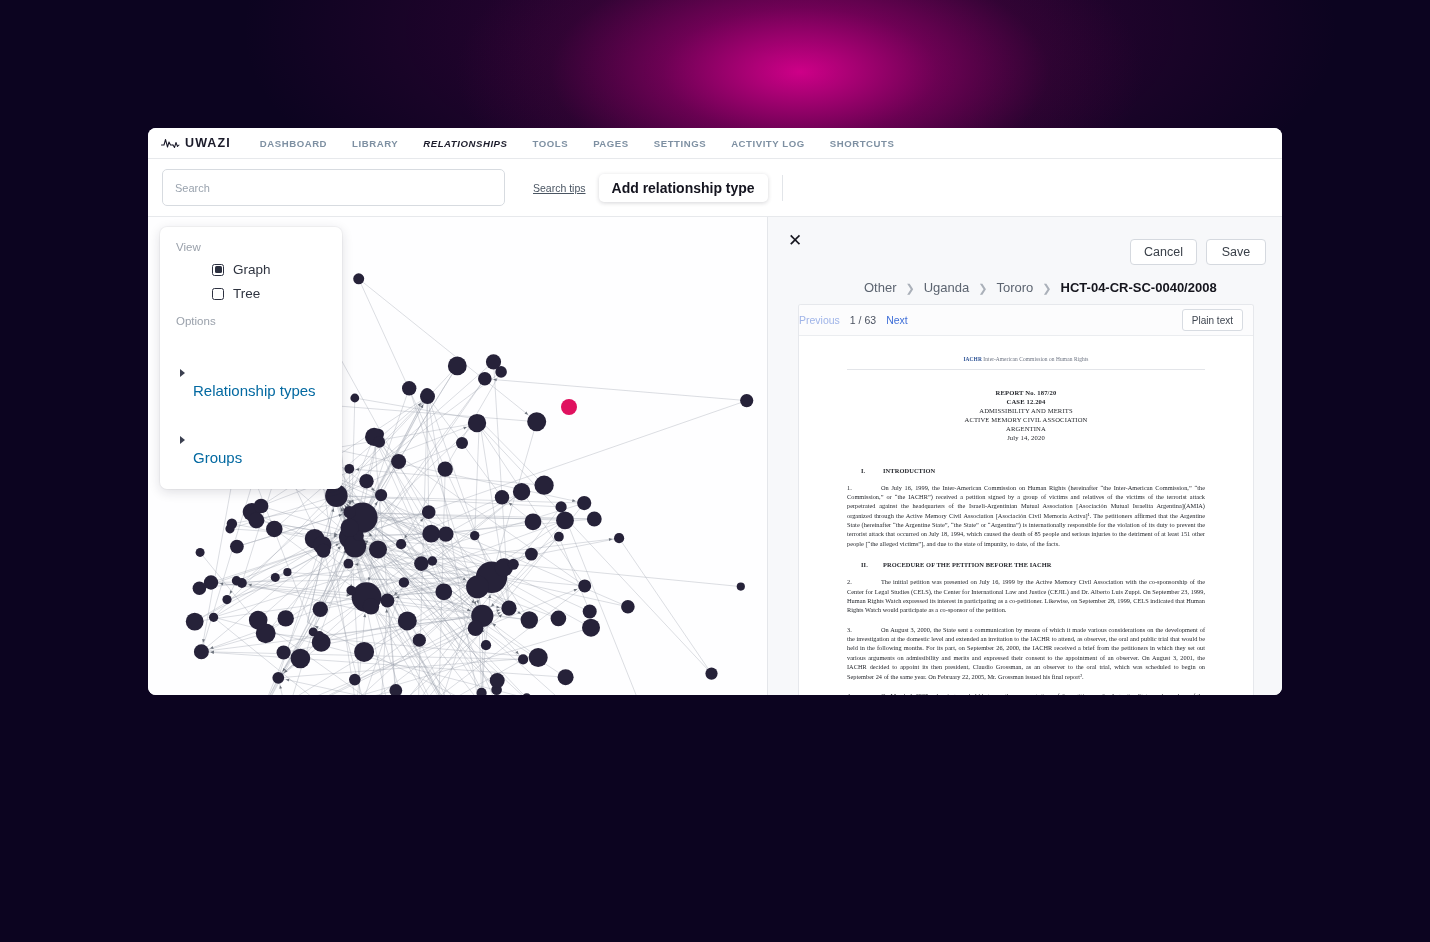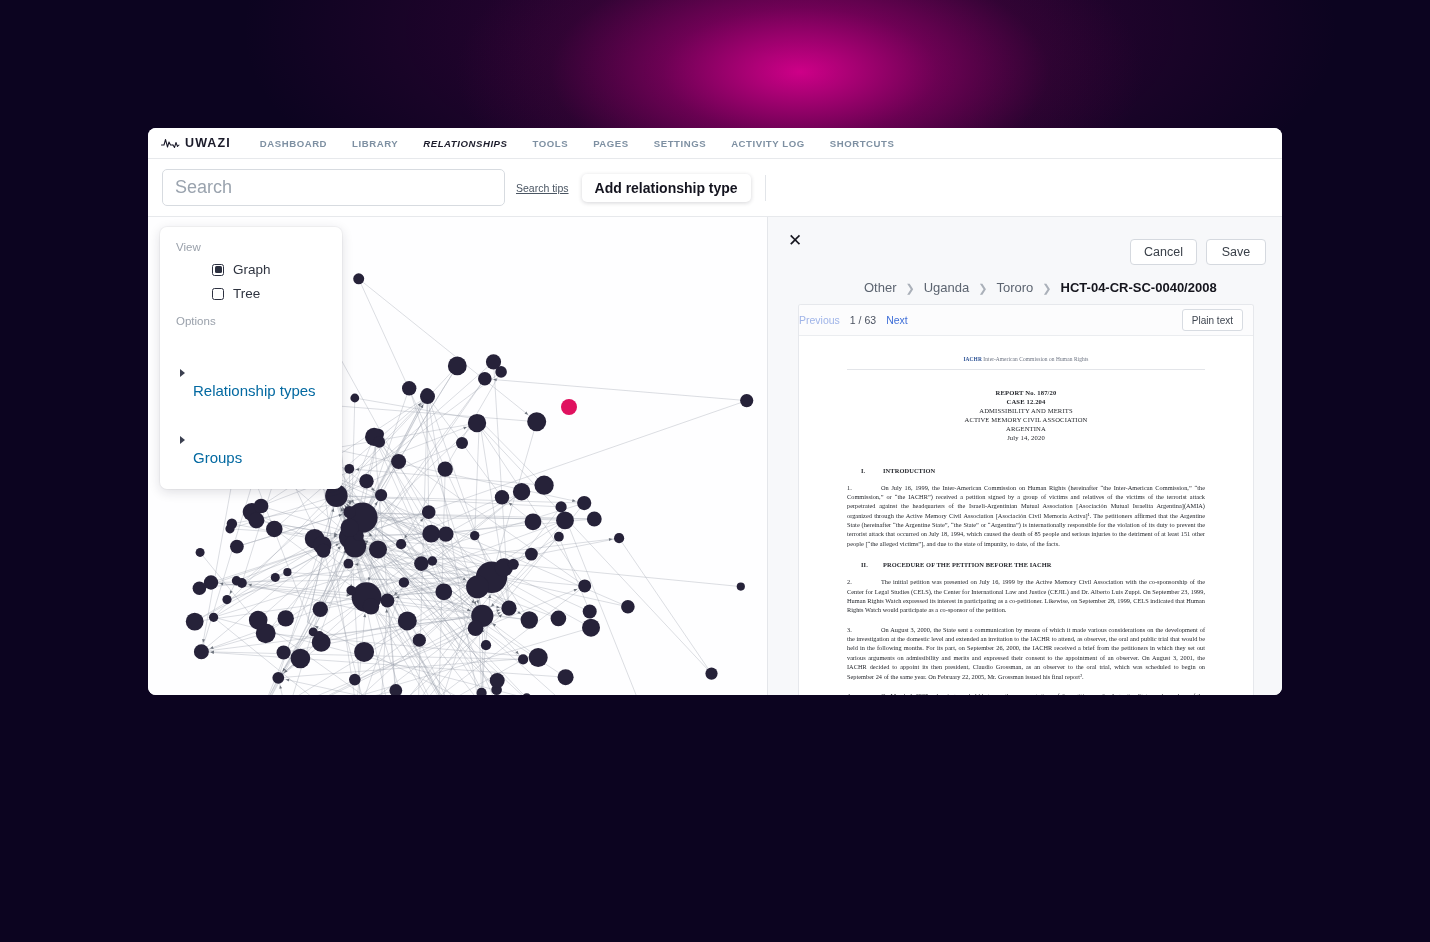--- a/index.html
+++ b/index.html
@@ -54,27 +54,27 @@
   #searchbar {
     height: 58px; flex: 0 0 58px;
     display: flex; align-items: center;
     padding: 0 14px;
     border-bottom: 1px solid #e7e9ec;
     background: #fff;
   }
   #search-input {
     width: 343px; height: 37px;
     border: 1px solid #d7dbe0; border-radius: 5px;
-    padding: 0 12px; font-size: 18px; color: #3d4450;
+    padding: 0 12px; font-size: 11px; color: #3d4450;
     font-family: "Liberation Sans", sans-serif;
     background: #fff; outline: none;
   }
   #search-input::placeholder { color: #9aa3ae; }
   #search-tips {
-    margin-left: 11px; font-size: 10.5px; color: #4a5562;
+    margin-left: 28px; font-size: 10.5px; color: #4a5562;
     text-decoration: underline; cursor: pointer; white-space: nowrap;
   }
   #add-rel-btn {
     margin-left: 13px; height: 28px;
     padding: 0 13px;
     background: #fff; border: none; border-radius: 5px;
     box-shadow: 0 1px 4px rgba(20,20,40,0.18);
     font-size: 14px; font-weight: 700; color: #14141f;
     font-family: "Liberation Sans", sans-serif;
     display:flex; align-items:center; cursor: pointer;

